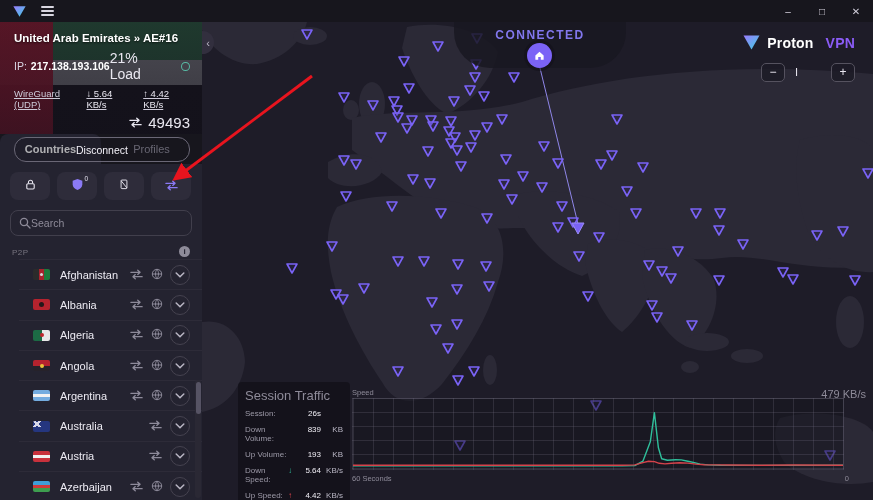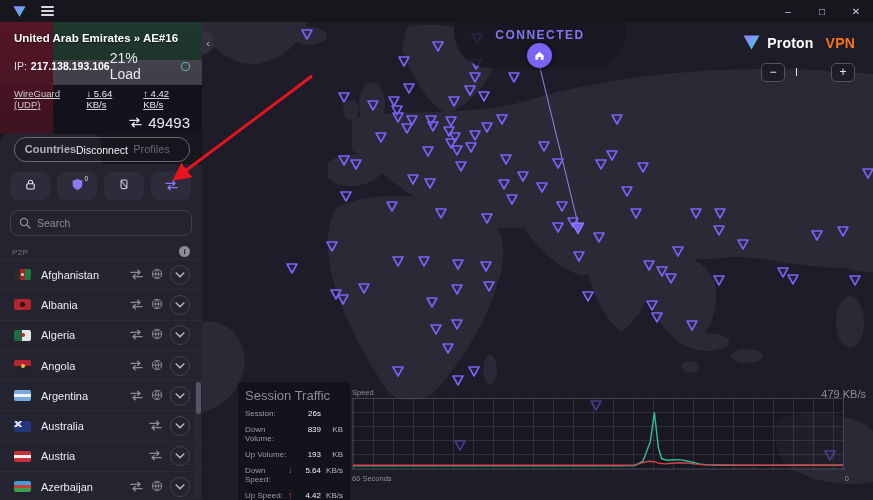--- a/index.html
+++ b/index.html
@@ -18,21 +18,21 @@
   .map { position:absolute; left:202px; top:22px; width:671px; height:478px; background:#1e1c28; overflow:hidden; z-index:1; }
   .map svg.land { position:absolute; left:0; top:0; }
   #overlay-svg { position:absolute; left:0; top:0; pointer-events:none; }
   .connect-bubble { position:absolute; left:252px; top:0; width:172px; height:46px; background:rgba(25,23,33,0.85); border-radius:0 0 36px 36px; }
   .connected-label { position:absolute; left:252px; top:6px; width:172px; text-align:center; color:#8277ee; font-size:12px; font-weight:bold; letter-spacing:1.5px; }
   .home-marker { position:absolute; left:325px; top:21px; width:25px; height:25px; border-radius:50%; background:#7b63f6; box-shadow:0 0 0 3px rgba(18,16,26,0.55); display:flex; align-items:center; justify-content:center; }
   .collapse-btn { position:absolute; left:-11px; top:9px; width:23px; height:23px; border-radius:50%; background:#322f3e; color:#b9b6c6; font-size:11px; display:flex; align-items:center; justify-content:flex-end; padding-right:4px; cursor:pointer; }
 
   .brand { position:absolute; right:18px; top:12px; display:flex; align-items:center; gap:6px; }
   .brand-word { font-size:14px; font-weight:bold; letter-spacing:0.2px; }
-  .brand-word .p { color:#ffffff; } .brand-word .v { color:#f97316;padding-left:12px; }
+  .brand-word .p { color:#ffffff; } .brand-word .v { color:#8b5cf6;padding-left:12px; }
   .zoomctl { position:absolute; right:18px; top:40px; width:94px; height:20px; display:flex; align-items:center; }
   .zoom-btn { width:24px; height:19px; border:1px solid #55525f; border-radius:5px; background:rgba(28,26,38,0.8); color:#e8e6ef; font-size:12px; line-height:16px; text-align:center; cursor:pointer; }
   .zoom-tick { flex:1; text-align:left; padding-left:10px; color:#e8e6ef; font-size:11px; }
 
   
   .session { position:absolute; left:36px; top:360px; width:112px; padding:6px 7px; background:rgba(16,15,22,0.72); border-radius:4px; z-index:3; }
   .session-title { color:#8e8b99; font-size:13px; margin-bottom:6px; }
   .s-row { display:flex; align-items:baseline; font-size:8px; margin-bottom:7px; }
   .s-label { color:#9d9aa8; flex:1; }
   .s-arrow { width:9px; font-size:8px; text-align:left; }
@@ -70,29 +70,29 @@
 
   .tabbar { flex:0 0 30px; display:flex; background:#17161d; }
   .tab { flex:1; display:flex; align-items:center; justify-content:center; font-size:11px; color:#94919f; cursor:pointer; }
   .tab.active { background:#242330; border-radius:8px 8px 0 0; color:#fff; font-weight:bold; }
   .panel { flex:1; background:#242330; position:relative; display:flex; flex-direction:column; overflow:hidden; }
 
   .features { display:flex; gap:7px; padding:8px 10px 6px; }
   .feat-btn { position:relative; width:40px; height:28px; border-radius:8px; background:#2e2c3a; border:none; display:flex; align-items:center; justify-content:center; cursor:pointer; }
   .feat-badge { position:absolute; top:3px; right:9px; font-size:6.5px; color:#e4e1ee; }
 
-  .searchbox { margin:4px 10px 0; height:26px; border:1px solid #413f4c; border-radius:8px; display:flex; align-items:center; padding:0 8px; gap:6px; }
+  .searchbox { margin:4px 10px 0; height:26px; border:1px solid #413f4c; border-radius:8px; display:flex; align-items:center; padding:0 8px; gap:0; }
   .searchbox input { background:transparent; border:none; outline:none; color:#e8e6ef; font-size:10.5px; width:130px; font-family:inherit; }
   .searchbox input::placeholder { color:#8e8b99; }
 
   .p2p-row { display:flex; align-items:flex-end; margin:10px 12px 2px 12px; }
   .p2p-label { color:#77747f; font-size:8px; letter-spacing:0.5px; }
   .info-dot { margin-left:auto; width:11px; height:11px; border-radius:50%; background:#8e8b99; color:#242330; font-size:8px; font-weight:bold; display:flex; align-items:center; justify-content:center; cursor:pointer; }
 
-  .country-list { flex:1; overflow:hidden; }
+  .country-list { flex:1; overflow:hidden;padding-left:19px; }
   .country-row { height:30.3px; display:flex; align-items:center; padding:0 12px 0 14px; border-top:1px solid #2d2b38; cursor:pointer; }
   .flag { width:17px; height:11px; border-radius:2px; flex:0 0 17px; position:relative; overflow:hidden; }
   .cname { color:#eceaf2; font-size:11px; margin-left:10px; }
   .row-icons { margin-left:auto; display:flex; align-items:center; gap:7px; color:#8e8b9b; }
   .chev-btn { width:20px; height:20px; border-radius:50%; border:1px solid #45424f; background:transparent; display:flex; align-items:center; justify-content:center; cursor:pointer; }
 
   .scrollbar { position:absolute; right:1px; top:216px; bottom:2px; width:6px; background:#2a2834; border-radius:3px; }
   .scroll-thumb { position:absolute; top:2px; left:0.5px; width:5px; height:32px; background:#565364; border-radius:3px; cursor:pointer; }
 
   

